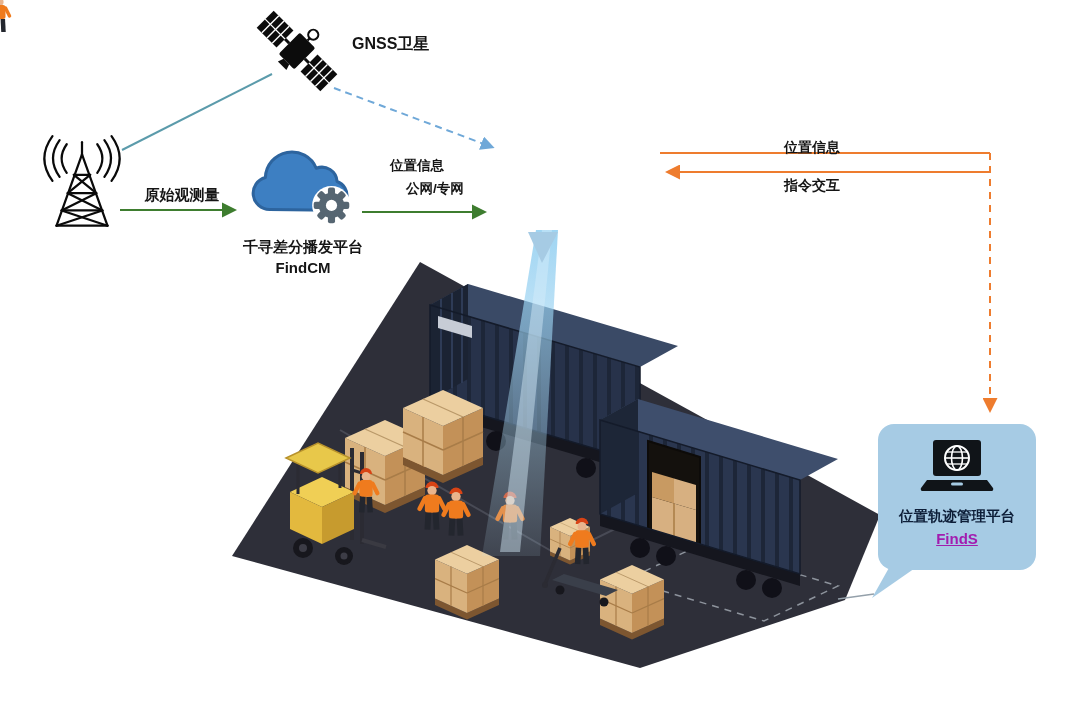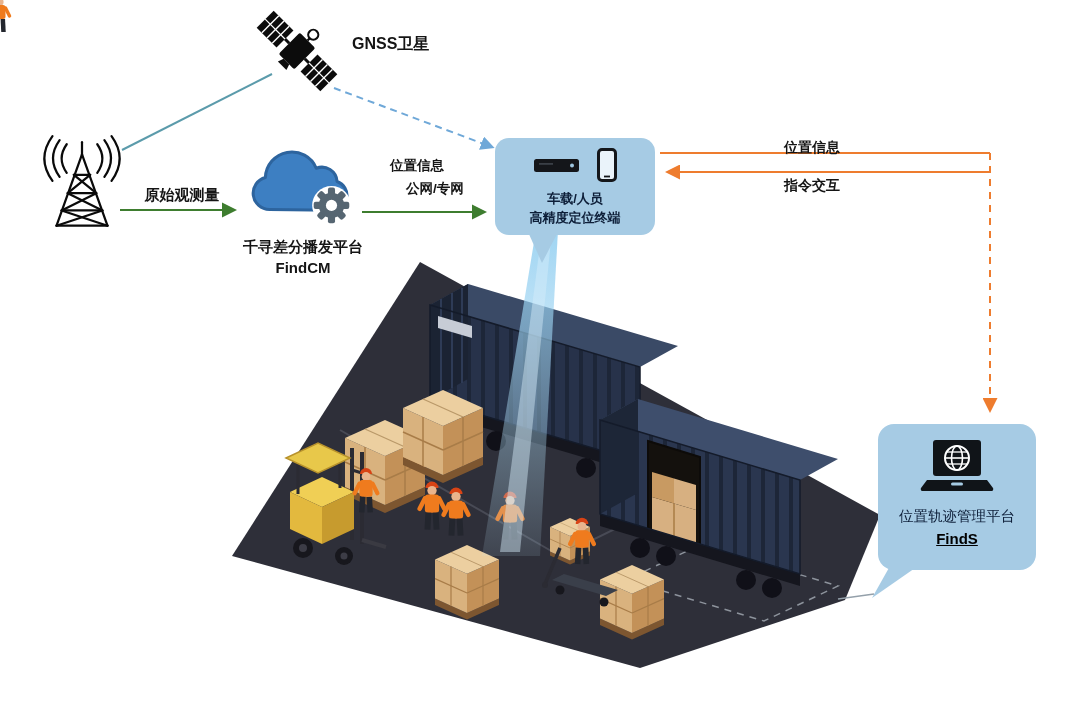--- a/index.html
+++ b/index.html
@@ -20,22 +20,22 @@
   .label-cmd { left:752px; top:177px; width:120px; text-align:center; font-size:14px; }
   .icon-satellite { left:250px; top:4px; width:94px; height:94px; }
   .icon-base { left:26px; top:134px; width:112px; height:102px; }
   .icon-cloud { left:241px; top:130px; width:122px; height:104px; }
   .bubble { position:absolute; background:#a6cbe4; border-radius:14px; text-align:center; }
   .bubble-terminal { left:495px; top:138px; width:160px; height:97px; padding-top:11px; }
   .bubble-finds { left:878px; top:424px; width:158px; height:146px; border-radius:16px; padding-top:14px; }
   .bubble-icons { display:flex; justify-content:center; align-items:center; gap:12px; height:36px; }
   .bubble-text { font-weight:700; color:#0d1e38; font-size:13px; line-height:17px; margin-top:2px; }
   .bubble-text.first { margin-top:5px; }
-  .finds-label { font-weight:400; color:#0d1e38; font-size:14.5px; margin-top:9px; }
-  .finds-name { font-weight:700; color:#000000; font-size:15px; margin-top:4px; text-decoration:underline; }
+  .finds-label { font-weight:700; color:#0d1e38; font-size:14.5px; margin-top:9px; }
+  .finds-name { font-weight:700; color:#a21caf; font-size:15px; margin-top:4px; text-decoration:underline; }
 </style>
 </head>
 <body>
 
 <div class="canvas">
 
   <svg class="scene-svg" width="1080" height="701" viewBox="0 0 1080 701">
     <defs>
       <pattern id="corrug" width="14" height="14" patternUnits="userSpaceOnUse">
         <line x1="7" y1="-2" x2="7" y2="16" stroke="#1d2638" stroke-width="4"></line>
@@ -243,39 +243,20 @@
 
   <div class="label label-satellite">GNSS卫星</div>
   <div class="label label-rawobs">原始观测量</div>
   <div class="label label-cloud1">千寻差分播发平台</div>
   <div class="label label-cloud2">FindCM</div>
   <div class="label label-corr1">位置信息</div>
   <div class="label label-corr2">公网/专网</div>
   <div class="label label-posinfo">位置信息</div>
   <div class="label label-cmd">指令交互</div>
 
-  <div class="bubble bubble-terminal">
-    <div class="bubble-icons">
-      <span>
-        <svg width="52" height="20" viewBox="0 0 52 20">
-          <rect x="1" y="4" width="45" height="13" rx="2.5" fill="#14161a"></rect>
-          <circle cx="39" cy="10.5" r="2" fill="#9fc6e0"></circle>
-          <rect x="6" y="8" width="14" height="1.8" fill="#3a3f46"></rect>
-        </svg>
-      </span>
-      <span>
-        <svg width="20" height="34" viewBox="0 0 20 34">
-          <rect x="1.5" y="1.5" width="17" height="31" rx="3.5" fill="#eaf3fa" stroke="#14161a" stroke-width="3"></rect>
-          <line x1="7" y1="28.5" x2="13" y2="28.5" stroke="#14161a" stroke-width="1.8"></line>
-        </svg>
-      </span>
-    </div>
-    <div class="bubble-text first">车载/人员</div>
-    <div class="bubble-text">高精度定位终端</div>
-  </div>
 
   <div class="bubble bubble-finds">
     <span>
       <svg width="76" height="56" viewBox="0 0 76 56">
         <rect x="14" y="2" width="48" height="36" rx="3" fill="#101418"></rect>
         <circle cx="38" cy="20" r="12" fill="none" stroke="#ffffff" stroke-width="2"></circle>
         <ellipse cx="38" cy="20" rx="5.5" ry="12" fill="none" stroke="#ffffff" stroke-width="1.6"></ellipse>
         <line x1="26" y1="20" x2="50" y2="20" stroke="#ffffff" stroke-width="1.6"></line>
         <line x1="28" y1="14" x2="48" y2="14" stroke="#ffffff" stroke-width="1.3"></line>
         <line x1="28" y1="26" x2="48" y2="26" stroke="#ffffff" stroke-width="1.3"></line>

